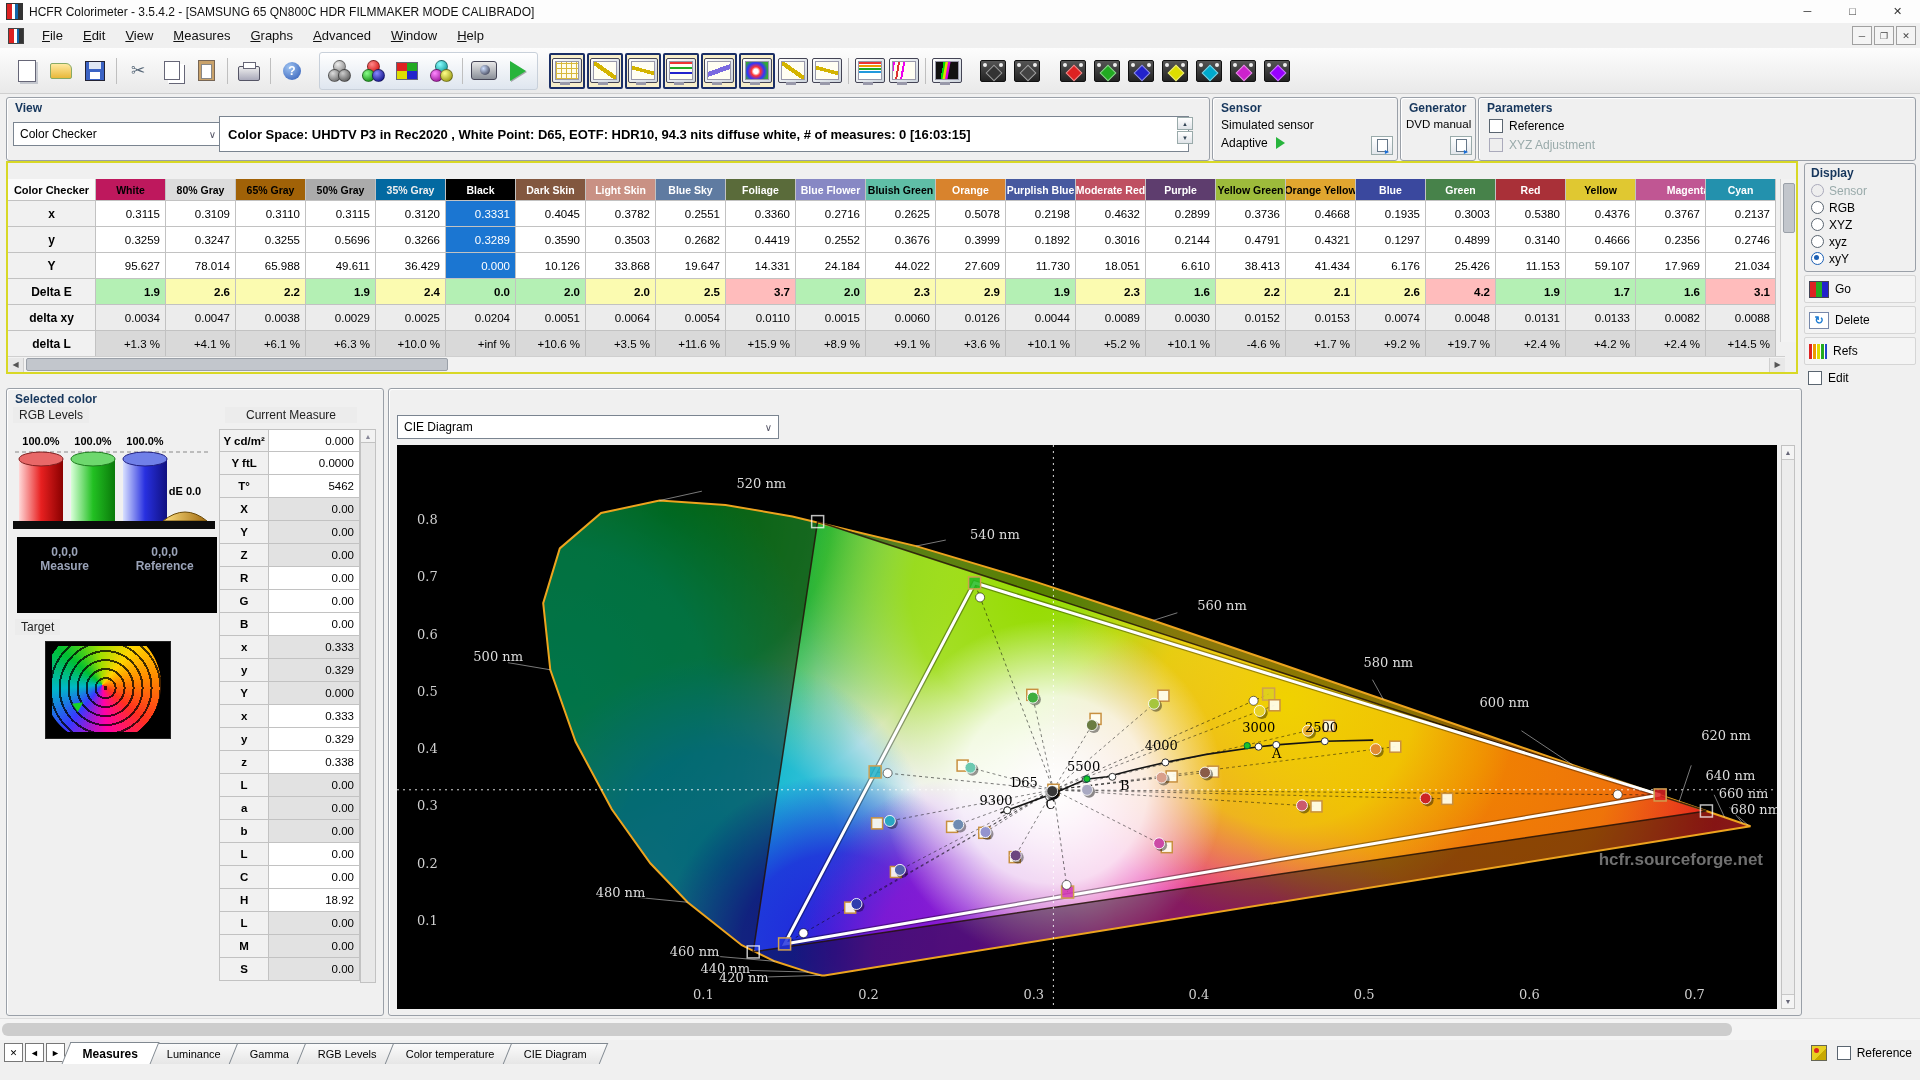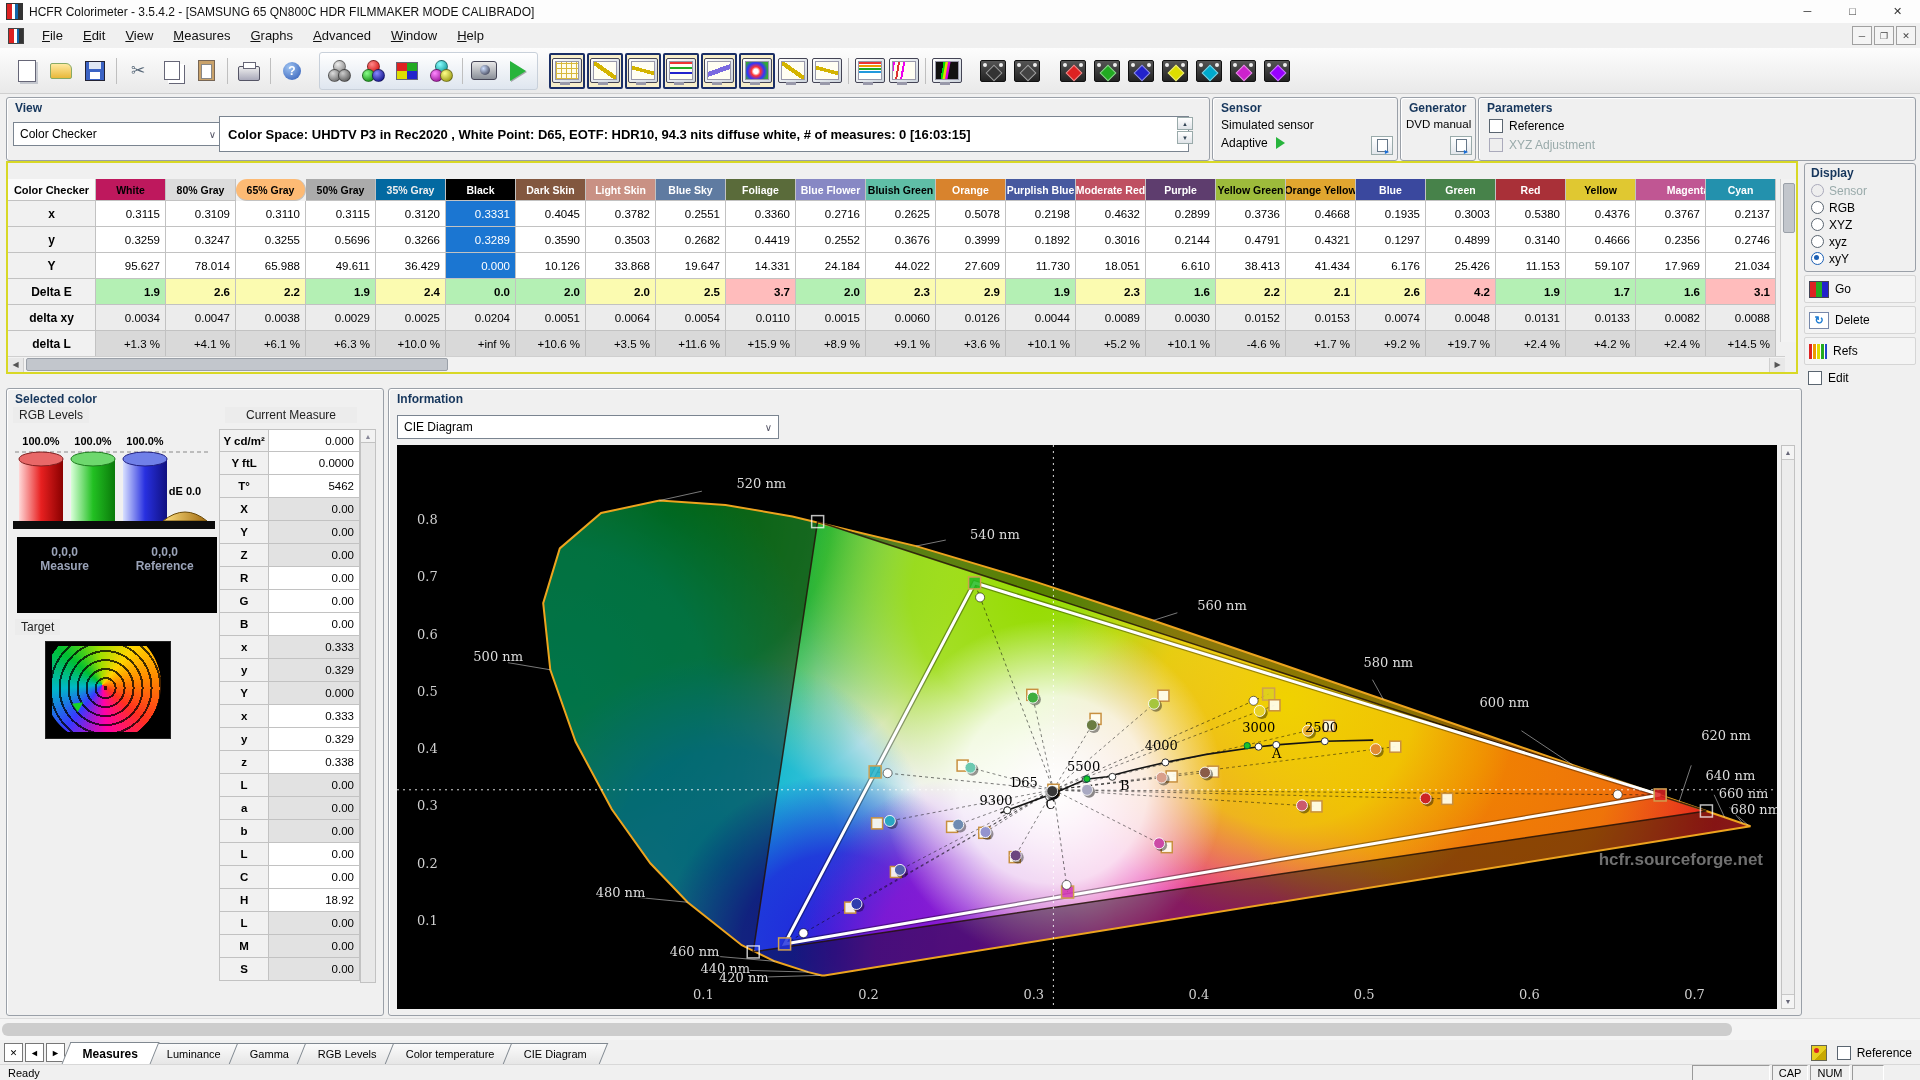--- a/index.html
+++ b/index.html
@@ -437,21 +437,21 @@
       <span class="cbx dis"></span>
       <span class="cblabel dis">XYZ Adjustment</span>
     </div>
   </div>
 
   <div class="measures-wrap">
     <div class="mgrid" id="mgrid">
         <div class="mc hdr" style="background:#fbfbfb;font-size:11px;">Color Checker</div>
         <div class="mc hdr" style="background:#be185d;color:#000000;">White</div>
         <div class="mc hdr" style="background:#dcdcdc;color:#000000;">80% Gray</div>
-        <div class="mc hdr" style="background:#fdba74;color:#000000;border-radius:11px;">65% Gray</div>
+        <div class="mc hdr" style="background:#a16207;color:#000000;">65% Gray</div>
         <div class="mc hdr" style="background:#ababab;color:#000000;">50% Gray</div>
         <div class="mc hdr" style="background:#0369a1;color:#efefef;text-align:center;">35% Gray</div>
         <div class="mc hdr" style="background:#000000;color:#ffffff;">Black</div>
         <div class="mc hdr" style="background:#82573f;color:#ffffff;">Dark Skin</div>
         <div class="mc hdr" style="background:#c99184;color:#ffffff;">Light Skin</div>
         <div class="mc hdr" style="background:#5f7ba1;color:#ffffff;">Blue Sky</div>
         <div class="mc hdr" style="background:#5a6b3a;color:#ffffff;">Foliage</div>
         <div class="mc hdr" style="background:#8788c4;color:#ffffff;">Blue Flower</div>
         <div class="mc hdr" style="background:#5fbea6;color:#000000;">Bluish Green</div>
         <div class="mc hdr" style="background:#d8832d;color:#ffffff;">Orange</div>
@@ -828,21 +828,20 @@
      <div class="cmk">S</div>
      <div class="cmv">0.00</div>
         </div>
       </div>
     <div class="cmrail">
         <div class="up">▲</div>
       </div>
   </div>
 
   <div class="gbox infopanel">
-    <div class="gtitle">Information</div>
     <div class="dropdown abs" style="left:8px;top:26px;width:368px;">
       <span>CIE Diagram</span>
       <span class="chev">∨</span>
     </div>
     <div class="ciewrap">
       <svg id="cie" width="1380" height="564" viewBox="0 0 1380 564">
           <defs>
             <radialGradient id="bg0" gradientUnits="userSpaceOnUse" cx="270" cy="70" r="300">
               <stop offset="0" stop-color="#00a814"></stop>
               <stop offset="0.55" stop-color="#00a814" stop-opacity="0.82"></stop>
@@ -1141,22 +1140,13 @@
       </div>
     <div class="tabbar-right">
       <div class="yicon"></div>
       <div style="display:flex;align-items:center;gap:6px;">
         <span class="cbx"></span>
         <span class="cblabel">Reference</span>
       </div>
     </div>
   </div>
 
-  <div class="statusbar">
-    <span style="margin-left:8px;">Ready</span>
-    <div style="position:absolute;right:34px;display:flex;" id="statuscells">
-        <div class="scell" style="width:76px;"></div>
-        <div class="scell" style="width:34px;">CAP</div>
-        <div class="scell" style="width:38px;">NUM</div>
-        <div class="scell" style="width:30px;"></div>
-      </div>
-  </div>
 </div>
 
 </body></html>

